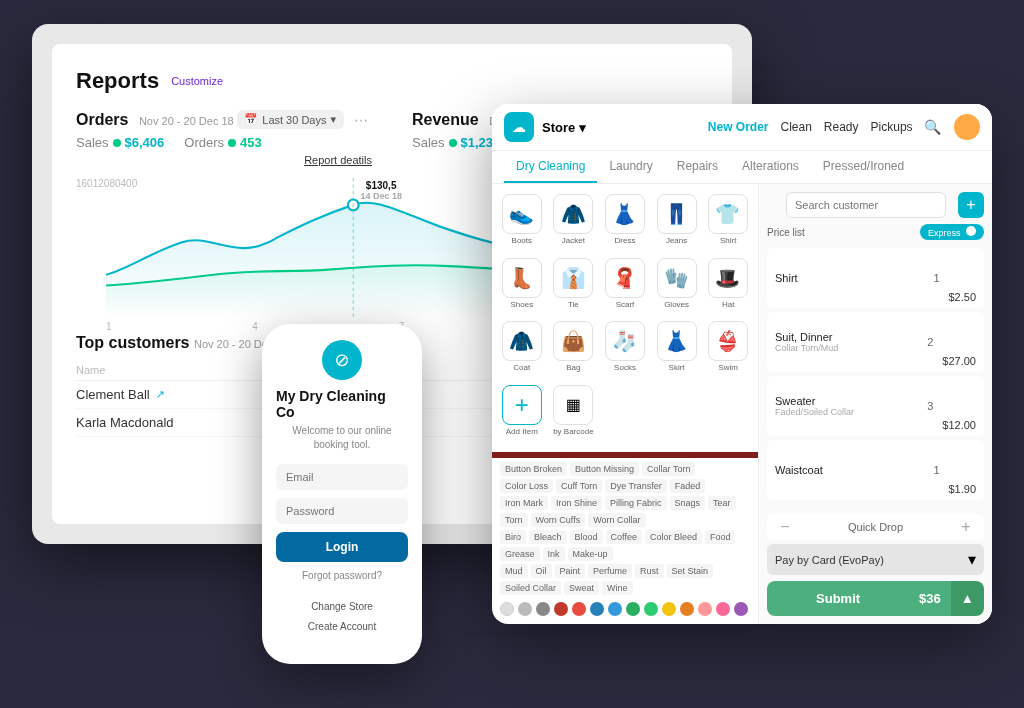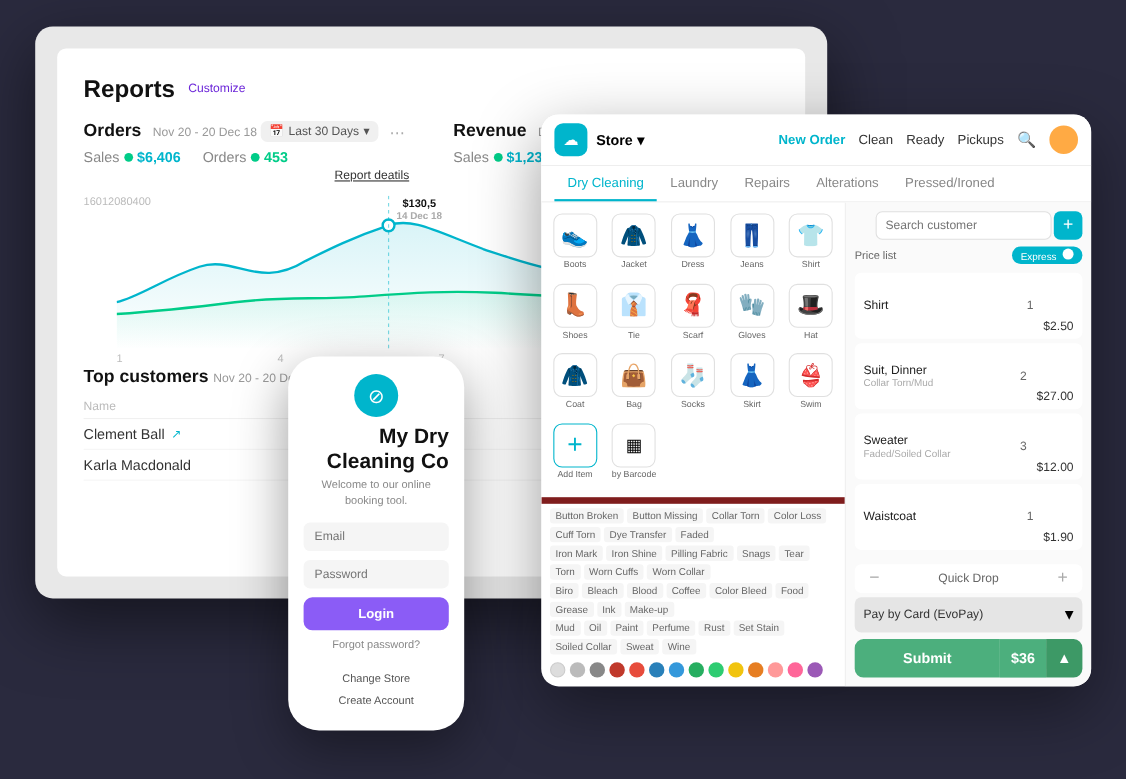--- a/index.html
+++ b/index.html
@@ -219,23 +219,23 @@
       border-radius: 50%;
       display: flex;
       align-items: center;
       justify-content: center;
       color: white;
       font-size: 18px;
       margin-bottom: 8px;
     }
 
     .phone-app-name {
-      font-size: 19px;
+      font-size: 14px;
       font-weight: 600;
-      text-align: right;
+      text-align: left;
       color: #111;
       margin-bottom: 4px;
     }
 
     .phone-subtitle {
       font-size: 10px;
       color: #888;
       text-align: center;
       margin-bottom: 12px;
       line-height: 1.4;
@@ -247,21 +247,21 @@
       border: none;
       border-radius: 6px;
       padding: 7px 10px;
       font-size: 11px;
       color: #bbb;
       margin-bottom: 8px;
     }
 
     .phone-login-btn {
       width: 100%;
-      background: #8b5cf6;
+      background: #0369a1;
       color: white;
       border: none;
       border-radius: 8px;
       padding: 8px;
       font-size: 12px;
       font-weight: 600;
       cursor: pointer;
       margin-bottom: 8px;
     }
 
@@ -461,21 +461,21 @@
     .order-panel {
       flex: 1;
       display: flex;
       flex-direction: column;
       padding: 8px;
       background: #fafafa;
     }
 
     .search-row {
       display: flex;
-      gap: 2px;
+      gap: 12px;
       margin-bottom: 6px;
       padding-left: 19px;
     }
 
     .search-box {
       flex: 1;
       background: #fff;
       border: 1px solid #e0e0e0;
       border-radius: 6px;
       padding: 5px 8px;

